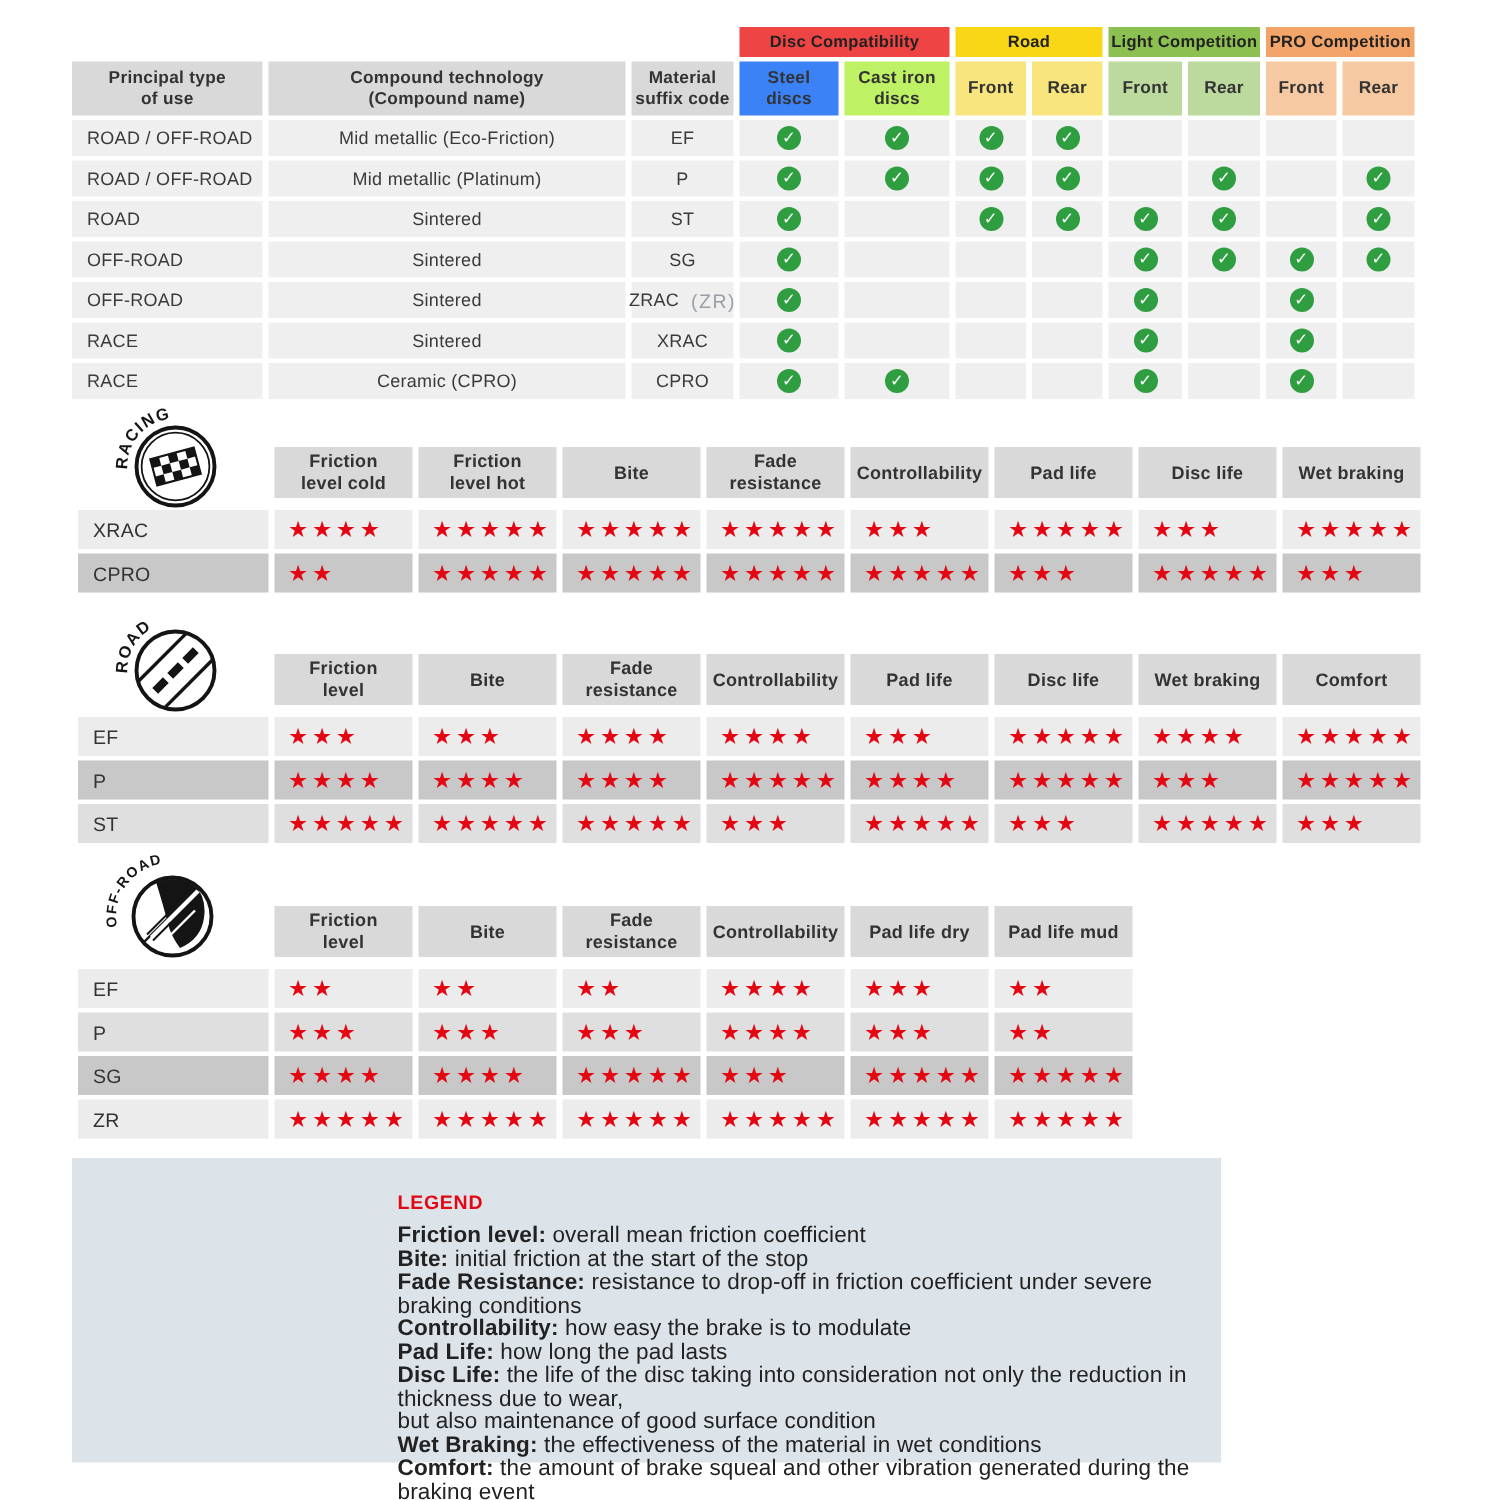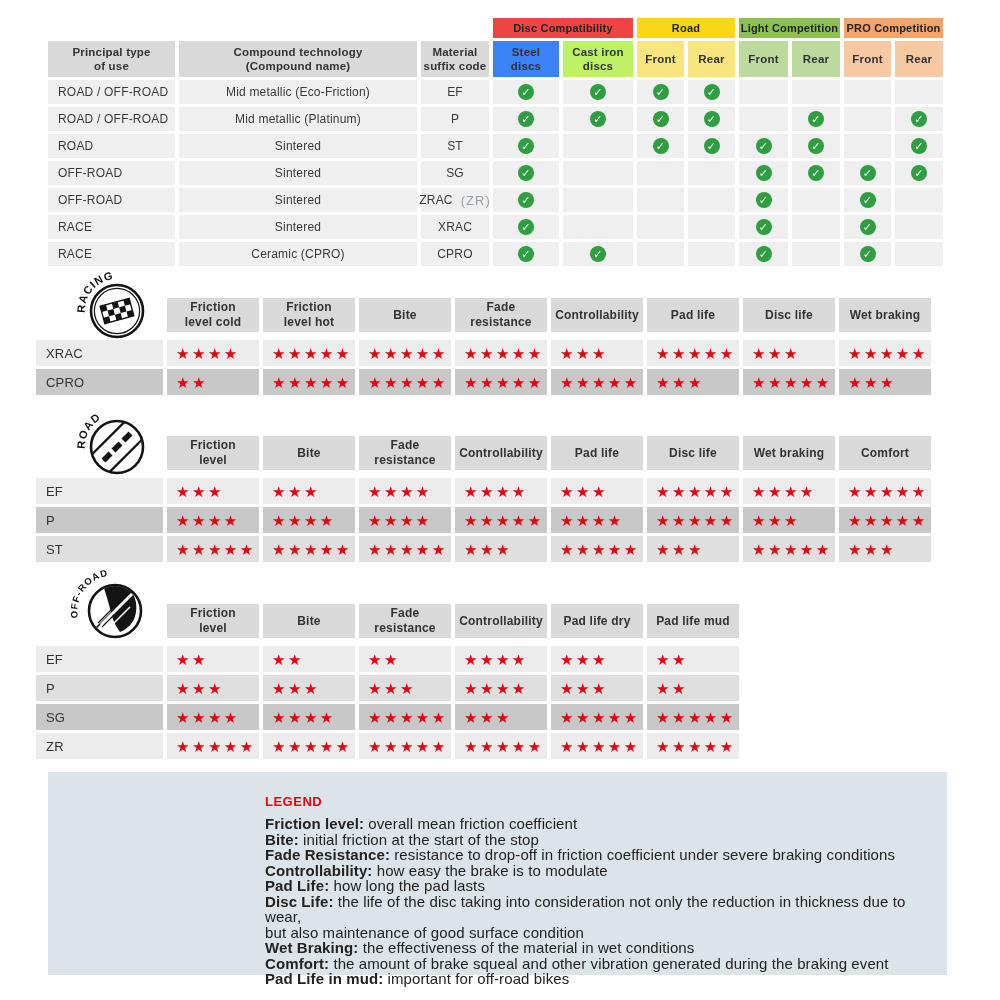--- a/index.html
+++ b/index.html
@@ -15,37 +15,37 @@
   .gcell{grid-column:span 2;height:20px;display:flex;align-items:center;justify-content:center;
          font-weight:700;font-size:11px;color:#222;letter-spacing:.2px;}
   .compat .hd{height:36px;background:var(--header_gray);font-weight:700;font-size:11.5px;
               white-space:pre-line;line-height:1.22;color:#333;}
   .compat .data{height:24px;background:#efefef;font-size:12px;color:#3a3a3a;}
   .compat .first{justify-content:flex-start;padding-left:10px;text-align:left;}
   .note{color:#9aa0a6;letter-spacing:1px;margin-left:8px;font-size:13px;}
   .chk{width:16px;height:16px;border-radius:50%;color:#fff;font-size:11px;font-weight:bold;
        display:flex;align-items:center;justify-content:center;line-height:1;}
   
-  .rating{position:absolute;left:36px;display:grid;column-gap:4px;row-gap:3px;}
+  .rating{position:absolute;left:52px;display:grid;column-gap:4px;row-gap:3px;}
   #rt0,#rt1{grid-template-columns:127px repeat(8,92px);}
   #rt2{grid-template-columns:127px repeat(6,92px);}
   #rt0{top:298px;} #rt1{top:436px;} #rt2{top:604px;}
   .rating .hd{height:34px;margin-bottom:5px;background:var(--header_gray);font-weight:700;
               font-size:12px;white-space:pre-line;line-height:1.22;color:#333;}
   .rating .hd-empty{height:34px;margin-bottom:5px;background:transparent;}
   .rlabel{height:26px;font-size:13px;justify-content:flex-start;padding-left:10px;
           text-align:left;color:#333;}
   .stars{height:26px;justify-content:flex-start;padding-left:9px;color:var(--star_red);
          font-size:15px;letter-spacing:2.5px;line-height:1;}
   .light{background:var(--row_light);} .mid{background:var(--row_mid);} .dark{background:var(--row_dark);}
   
   .sec-icon{position:absolute;}
   .arc-text{font-family:"Liberation Sans",sans-serif;font-weight:bold;fill:#141414;}
   
-  .legend{position:absolute;left:48px;top:772px;width:899px;height:203px;box-sizing:border-box;
+  .legend{position:absolute;left:48px;top:772px;width:766px;height:203px;box-sizing:border-box;
           background:var(--legend_bg);padding:22px 20px 18px 217px;}
   .legend-title{color:var(--legend_red);font-weight:bold;font-size:13px;letter-spacing:.5px;
                 margin-bottom:7px;}
   .legend-line{font-size:15px;line-height:15.5px;color:#222;letter-spacing:.1px;}
   .legend-line b{font-weight:bold;}
 </style>
 </head>
 <body>
 
 <div class="sheet">

